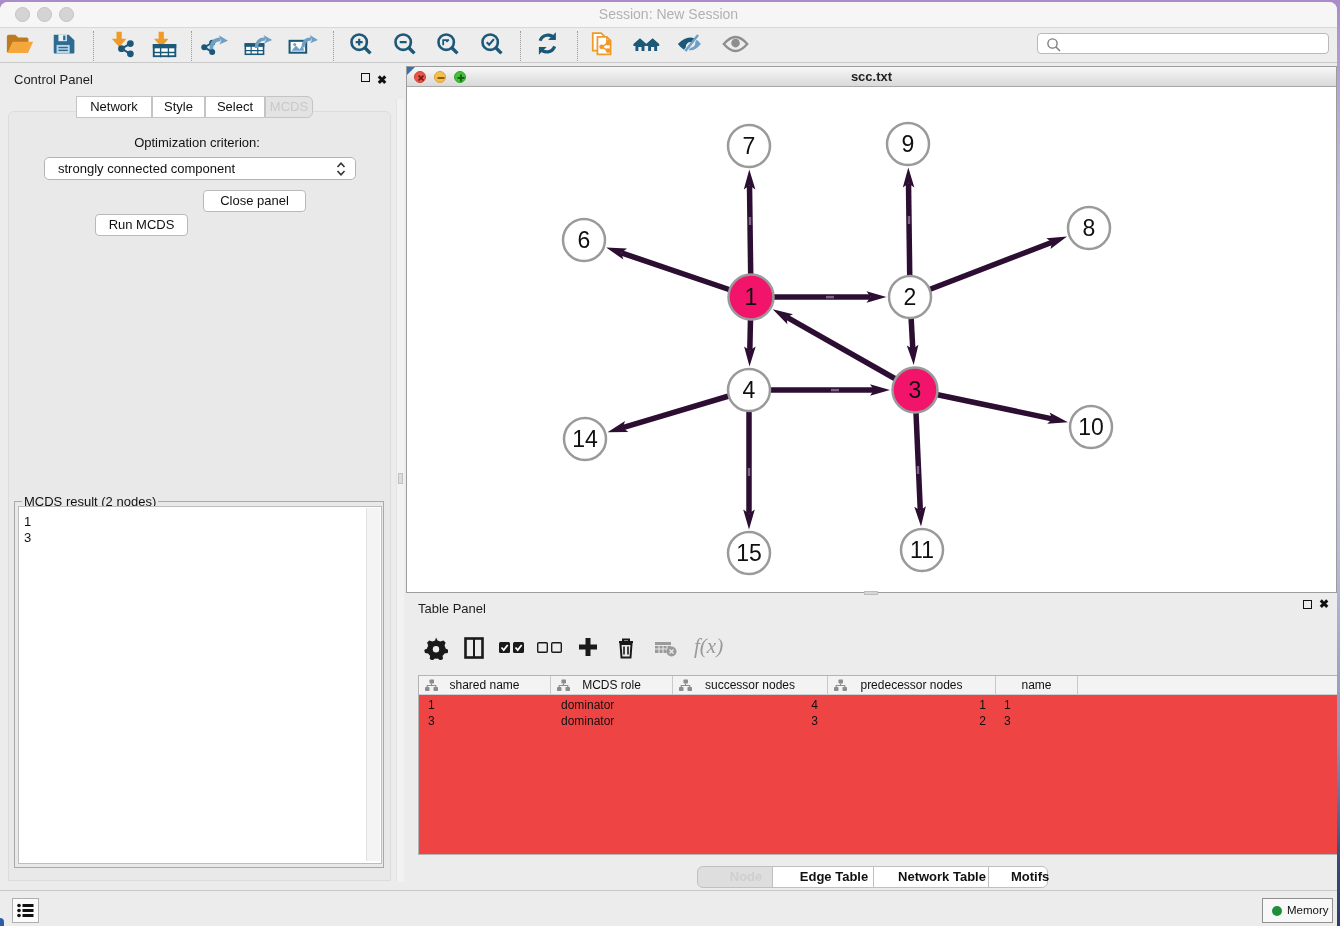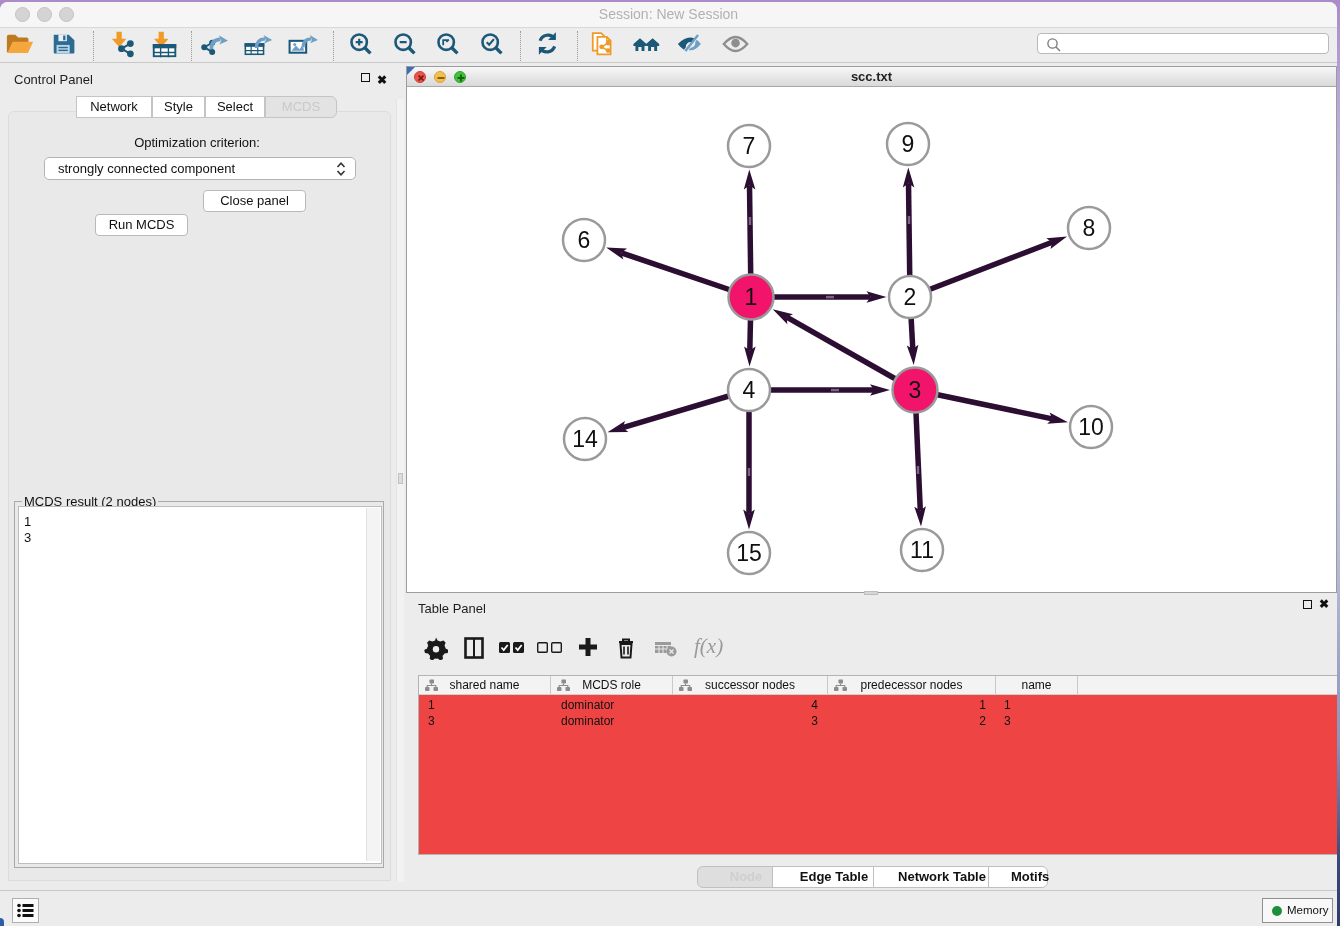--- a/index.html
+++ b/index.html
@@ -211,21 +211,21 @@
     </div>
   <div id="cpanel">
     <div id="cp-title">Control Panel</div>
     <div class="hicon" style="left:361px; top:10px; width:9px; height:9px; border:1.5px solid #111;"></div>
     <div class="hicon" style="left:377px; font-weight:bold;">✖</div>
     <div id="cp-inner"></div>
       <div style="position:absolute;left:396px;top:36px;width:8px;height:783px;background:#f2f2f2;border-left:1px solid #e4e4e4;"></div>
     <div class="tab" style="left:76px; width:76px;">Network</div>
     <div class="tab" style="left:152px; width:53px;">Style</div>
     <div class="tab" style="left:205px; width:60px;">Select</div>
-    <div class="tab" style="left:265px; width:72px; background:#e3e3e3; color:#c9c9c9; border-radius:0 6px 6px 0;">MCDS</div>
+    <div class="tab" style="left:265px; width:48px; background:#e3e3e3; color:#c9c9c9; border-radius:0 6px 6px 0;">MCDS</div>
     <div id="dropdown">strongly connected component<svg width="10" height="14" viewBox="0 0 10 14" style="right:9px; top:4px;">
           <path d="M1.5 5 L5 1.2 L8.5 5" fill="none" stroke="#333" stroke-width="1.6"></path>
           <path d="M1.5 9 L5 12.8 L8.5 9" fill="none" stroke="#333" stroke-width="1.6"></path>
         </svg></div>
     <div id="optlabel">Optimization criterion:</div>
     <div class="btn" style="left:95px; width:93px;margin-top:24px;">Run MCDS</div>
     <div class="btn" style="left:203px; width:103px;">Close panel</div>
     <div id="fieldset">
       <div id="fieldlabel">MCDS result (2 nodes)</div>
       <div id="fieldwhite">1<br>3<div id="fieldscroll"></div></div>

